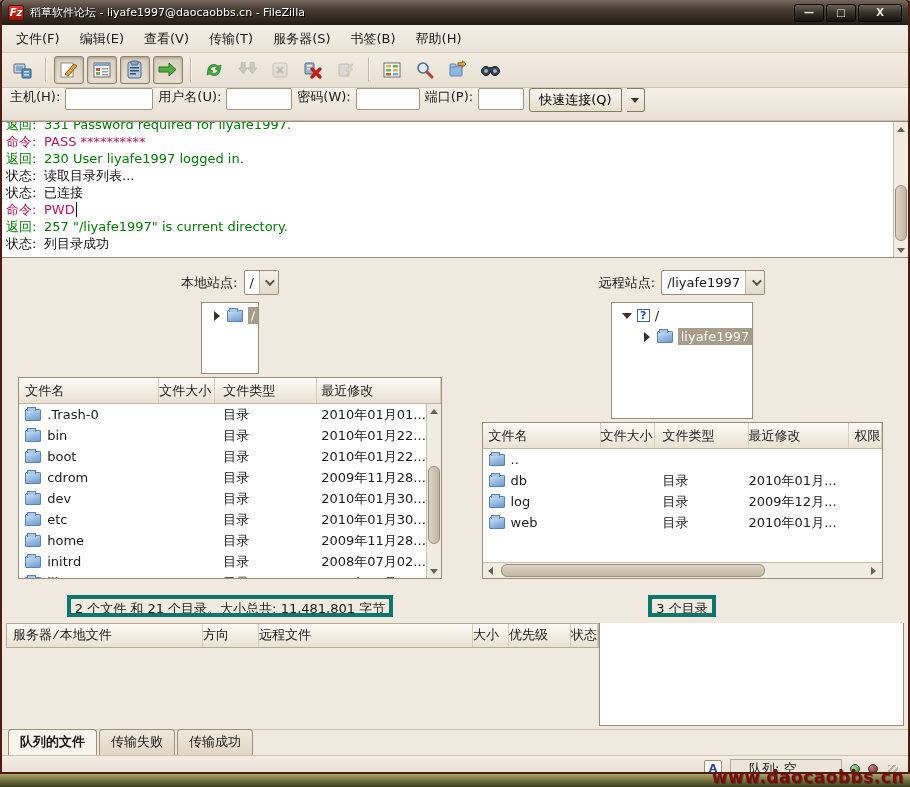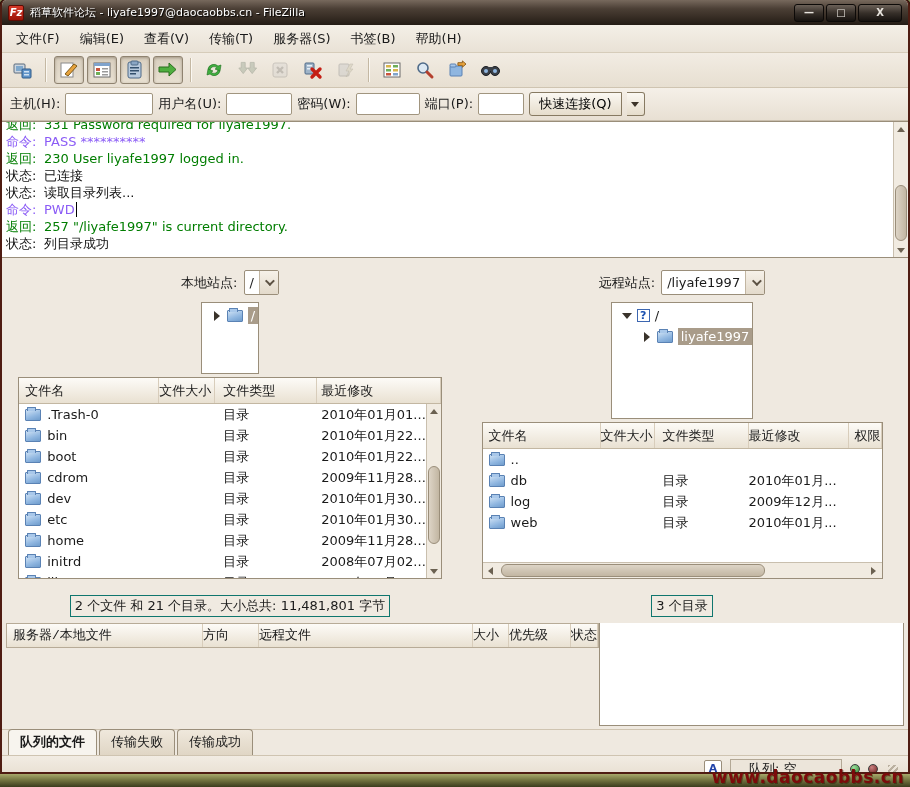--- a/index.html
+++ b/index.html
@@ -46,41 +46,41 @@
   .tsep{ width:2px; height:24px; margin:0 4px;
     border-left:1px solid #c4b8a3; border-right:1px solid #fbf8f2; }
   .tbtn{ width:30px; height:28px; display:flex; align-items:center;
     justify-content:center; border:1px solid transparent; border-radius:3px; cursor:pointer; }
   .tbtn.pressed{ border-color:#8f8370;
     background:linear-gradient(#d9cfbf,#e8e0d1);
     box-shadow:inset 0 1px 3px rgba(60,45,25,.35); }
   .tbtn.disabled{ opacity:.35; filter:grayscale(.8); cursor:default; }
   .tbtn svg{ display:block; }
   
-  .quickbar{ height:33px; flex:0 0 33px; display:flex; align-items:center; gap:5px;
+  .quickbar{ height:33px; flex:0 0 33px; display:flex; gap:5px;
     padding:0 8px; background:linear-gradient(#f5f0e8,#e8e0d3);
     border-bottom:1px solid #c9bead; }
   .quickbar input{ height:22px; border:1px solid #a1957f; border-radius:2px;
     background:#fff; padding:0 4px; font:inherit; }
   .in-host{ width:88px; } .in-user{ width:66px; } .in-pass{ width:64px; } .in-port{ width:46px; }
   .qc-btn{ height:24px; padding:0 9px; border:1px solid #877a62; border-radius:3px 0 0 3px;
     background:linear-gradient(#fbf8f2,#e6ddcc); font:inherit; cursor:pointer; }
   .qc-drop{ height:24px; width:18px; border:1px solid #877a62; border-left:none;
     border-radius:0 3px 3px 0; background:linear-gradient(#fbf8f2,#e6ddcc);
     display:flex; align-items:center; justify-content:center; cursor:pointer; }
   .arrow-down{ width:0; height:0; border-left:4px solid transparent;
     border-right:4px solid transparent; border-top:5px solid #3c3429; }
   
   .logpane{ height:137px; flex:0 0 137px; background:#fff;
     border-top:1px solid #9a8e7a; border-bottom:1px solid #9a8e7a;
     display:flex; overflow:hidden; }
   .logbody{ flex:1; padding:0 4px; overflow:hidden; line-height:17px; }
   .logbody .clip{ margin-top:-6px; }
   .log-label{ display:inline-block; min-width:38px; }
-  .l-resp{ color:#007d00; } .l-cmd{ color:#8b5cf6; } .l-stat{ color:#111; }
+  .l-resp{ color:#007d00; } .l-cmd{ color:#be185d; } .l-stat{ color:#111; }
   .caret{ border-left:1px solid #000; margin-left:1px; }
   .vscroll{ width:15px; flex:0 0 15px; background:#f1ebe1; border-left:1px solid #c9bfae;
     display:flex; flex-direction:column; }
   .sb-btn{ height:14px; flex:0 0 14px; display:flex; align-items:center; justify-content:center; }
   .tri-up{ width:0;height:0;border-left:4px solid transparent;border-right:4px solid transparent;border-bottom:5px solid #6b6151; }
   .tri-dn{ width:0;height:0;border-left:4px solid transparent;border-right:4px solid transparent;border-top:5px solid #6b6151; }
   .tri-lf{ width:0;height:0;border-top:4px solid transparent;border-bottom:4px solid transparent;border-right:5px solid #6b6151; }
   .tri-rt{ width:0;height:0;border-top:4px solid transparent;border-bottom:4px solid transparent;border-left:5px solid #6b6151; }
   .sb-track{ flex:1; position:relative; }
   .sb-thumb{ position:absolute; left:1px; right:1px; border:1px solid #9a8e7a;
@@ -140,21 +140,21 @@
   .rtype{ flex:0 0 94px; padding-left:8px; }
   .rdate{ flex:0 0 100px; }
   .rperm{ flex:1; padding-left:6px; }
   .hscroll{ height:16px; flex:0 0 16px; background:#f1ebe1; border-top:1px solid #c9bfae;
     display:flex; align-items:center; }
   .hs-btn{ width:16px; display:flex; justify-content:center; }
   .hs-track{ flex:1; position:relative; height:100%; }
   .hs-thumb{ position:absolute; top:1px; bottom:1px; left:2px; width:72%;
     border:1px solid #9a8e7a; border-radius:6px;
     background:linear-gradient(#ddd4c6,#c2b6a2); }
-  .count-bar{ height:22px; flex:0 0 22px; margin-top:16px; border:1px solid #0f766e;
+  .count-bar{ height:22px; flex:0 0 22px; margin-top:16px; border:4px solid #0f766e;
     background:#f0eae1; line-height:20px; padding:0 4px; overflow:hidden; white-space:nowrap; }
   
   .queue-area{ flex:0 0 103px; display:flex; flex-direction:row; padding:0 4px; margin-top:6px;font-family:Liberation Mono, monospace; }
   .qheader{ height:25px; flex:0 0 25px; display:flex;
     background:linear-gradient(#fdfbf7,#e9e1d2); border:1px solid #b7ab97;
     line-height:24px; }
   .q1{flex:0 0 196px; padding-left:6px;} .q2{flex:0 0 56px;} .q3{flex:0 0 214px;}
   .q4{flex:0 0 36px;} .q5{flex:0 0 62px;} .q6{flex:1;}
   .qbody{ flex:1; background:#fff; border:1px solid #9a8e7a; border-top:none; }
   .tabs{ height:26px; flex:0 0 26px; display:flex; align-items:flex-end; gap:2px;
@@ -332,22 +332,22 @@
     <div class="qc-drop">
         <div class="arrow-down"></div>
       </div>
   </div>
 
   <div class="logpane">
     <div class="logbody">
       <div class="l-resp clip"><span class="log-label">返回:</span><span>331 Password required for liyafe1997.</span></div>
       <div class="l-cmd"><span class="log-label">命令:</span><span>PASS **********</span></div>
       <div class="l-resp"><span class="log-label">返回:</span><span>230 User liyafe1997 logged in.</span></div>
+      <div class="l-stat"><span class="log-label">状态:</span><span>读取目录列表...</span></div>
       <div class="l-stat"><span class="log-label">状态:</span><span>已连接</span></div>
-      <div class="l-stat"><span class="log-label">状态:</span><span>读取目录列表...</span></div>
       <div class="l-cmd"><span class="log-label">命令:</span><span>PWD</span><span class="caret"></span></div>
       <div class="l-resp"><span class="log-label">返回:</span><span>257 "/liyafe1997" is current directory.</span></div>
       <div class="l-stat"><span class="log-label">状态:</span><span>列目录成功</span></div>
     </div>
     <div class="vscroll">
       <div class="sb-btn">
           <div class="tri-up"></div>
         </div>
       <div class="sb-track">
           <div class="sb-thumb" style="bottom:2px; height:56px;"></div>

